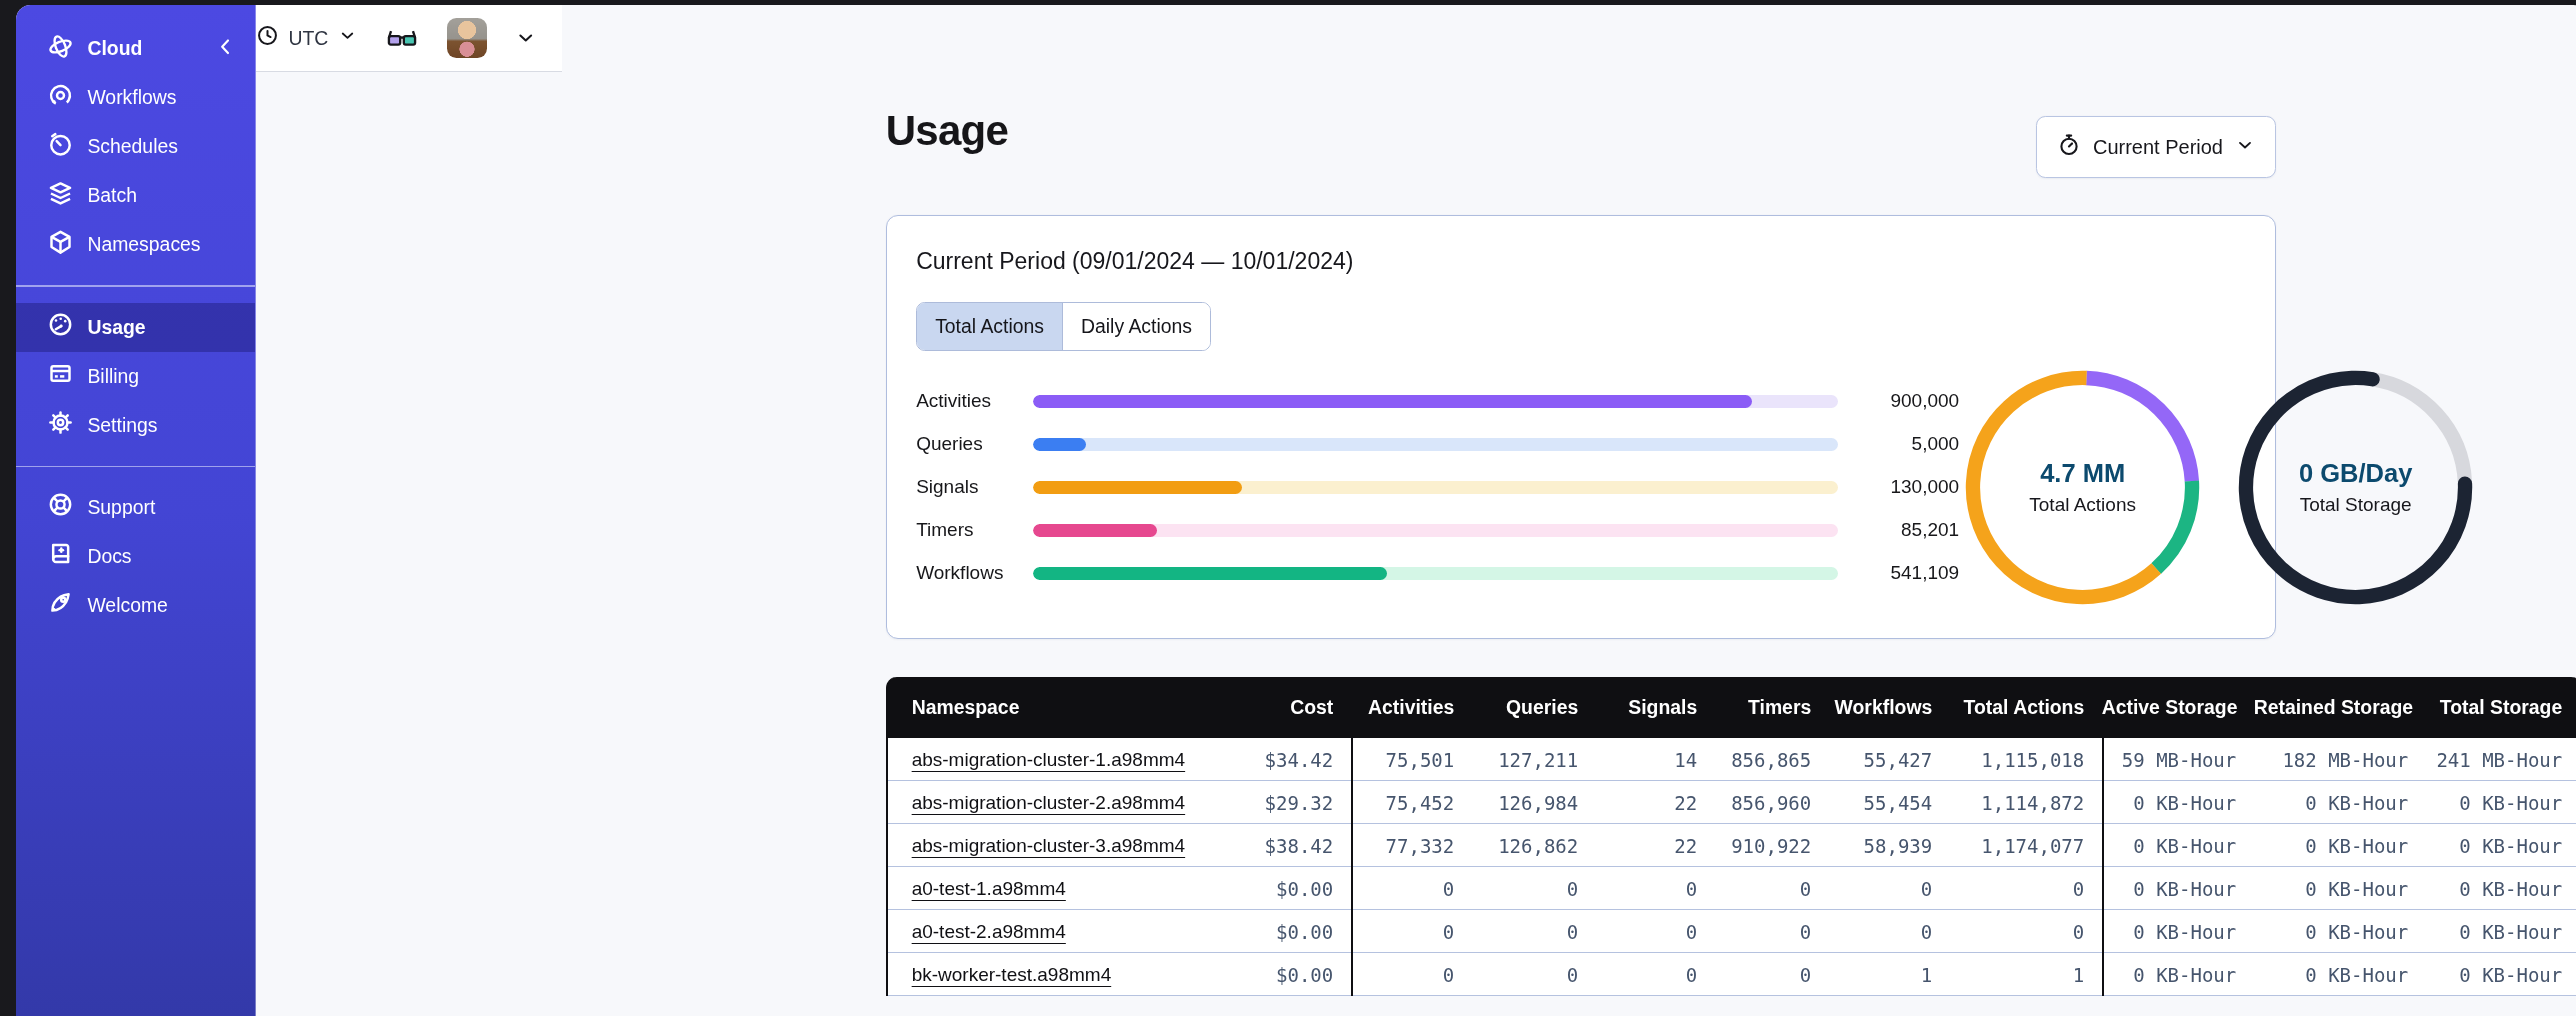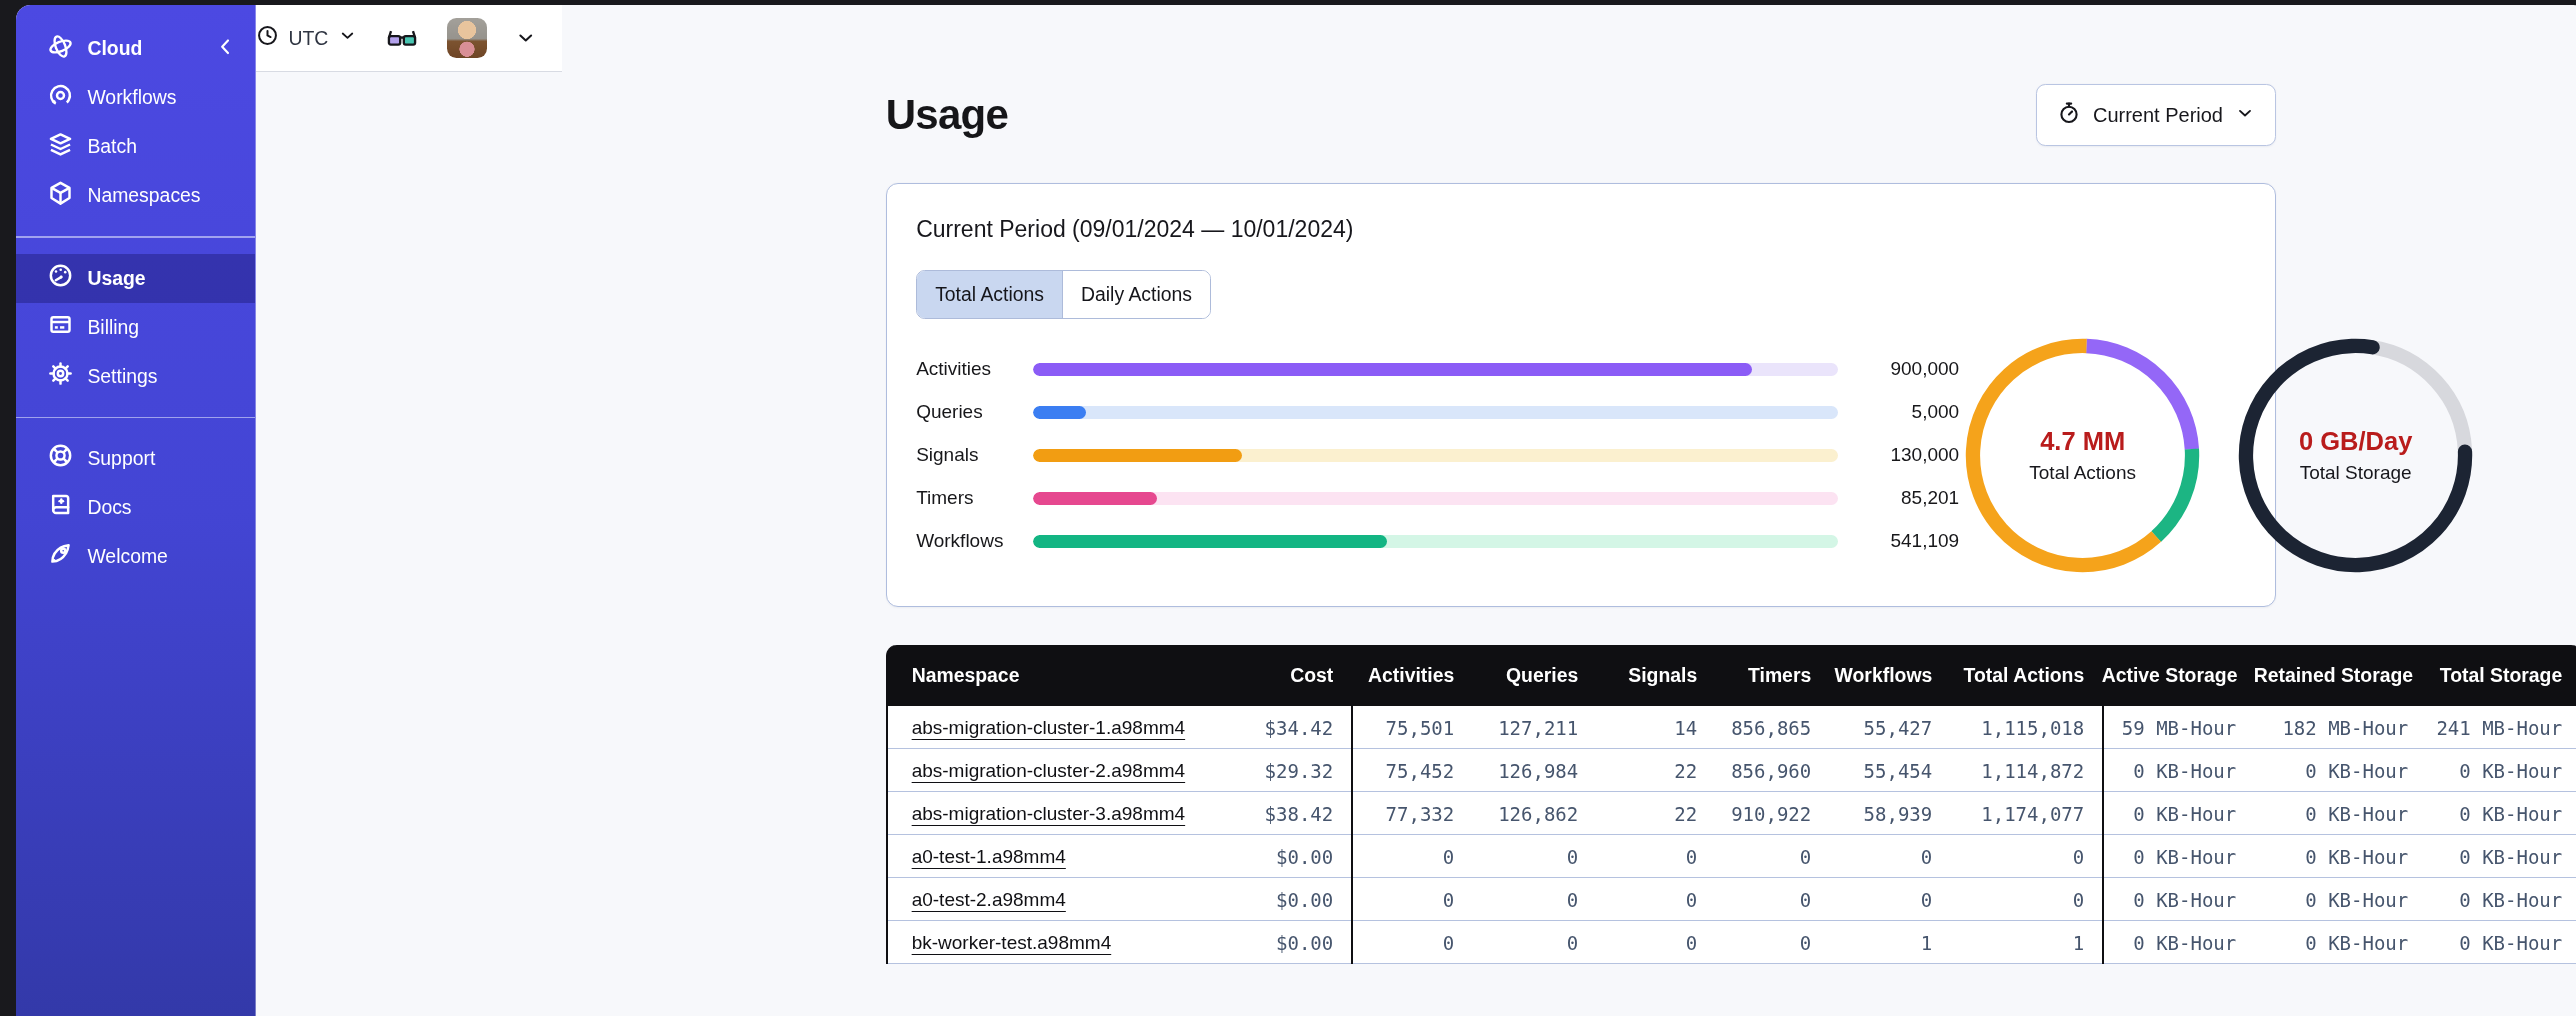--- a/index.html
+++ b/index.html
@@ -48,20 +48,21 @@
 
   
   .content { flex: 1; padding: 0 312px 0 324px; overflow: hidden; }
   .page-head { margin-top: 79px; display: flex; align-items: center; justify-content: space-between; }
   h1.page-title { font-size: 42px; font-weight: 600; letter-spacing: -0.7px; color: #161619; }
   .period-btn {
     height: 62px; background: #fff; border: 1.3px solid #B9C5E2; border-radius: 9.4px;
     display: flex; align-items: center; gap: 12px; padding: 0 20px;
     font-size: 20px; font-weight: 500; color: #17171c; cursor: pointer;
     box-shadow: 0 0.7px 2px rgba(25,35,80,0.06);
+    margin-top: 32px;
   }
 
   
   .card {
     margin-top: 37px; background: #fff; border: 1.3px solid #AFBDDE; border-radius: 12px;
     padding: 31.5px 29.5px 23px 29.5px; height: 424px; box-shadow: 0 0.7px 2px rgba(25,35,80,0.05);
   }
   .card-title { font-size: 23px; font-weight: 500; color: #17171c; }
   .tab-group {
     margin-top: 27px; display: inline-flex; border: 1.3px solid #ADBBDA; border-radius: 8.7px;
@@ -85,21 +86,21 @@
   .bar-value { font-size: 19px; color: #17171a; text-align: right; }
 
   
   .donuts { display: flex; gap: 24px; }
   .donut { position: relative; width: 249px; height: 249px; }
   .donut svg { width: 249px; height: 249px; display: block; }
   .donut-center {
     position: absolute; inset: 0; display: flex; flex-direction: column;
     align-items: center; justify-content: center; gap: 6.7px; text-align: center;
   }
-  .donut-value { font-size: 25.5px; font-weight: 600; color: #b91c1c; }
+  .donut-value { font-size: 25.5px; font-weight: 600; color: #0c4a6e; }
   .donut-label { font-size: 19px; color: #17171c; }
 
   
   .usage-table { margin-top: 38px; width: 1696px; --cols: 315px 148px 121px 124px 119px 114px 121px 152px 152px 172px 1fr; }
   .t-head {
     background: #0F0F12; color: #fff; border-radius: 10.7px 10.7px 0 0; height: 61px;
     display: grid; grid-template-columns: var(--cols); align-items: center;
     border-left: 2.7px solid #0F0F12; border-right: 2.7px solid #0F0F12;
   }
   .th { font-size: 19.4px; font-weight: 600; text-align: right; padding-right: 17.4px; white-space: nowrap; }
@@ -137,20 +138,30 @@
 
     <div class="side-item">
       <span>
         <svg width="27" height="27" viewBox="0 0 24 24" fill="none" stroke="#fff" stroke-width="2.2">
           <circle cx="12" cy="12" r="8.4" stroke-dasharray="42 11" transform="rotate(120 12 12)"></circle>
             <circle cx="12" cy="12" r="3.1"></circle>
             <circle cx="6.2" cy="17.6" r="1.5" fill="#fff" stroke="none"></circle>
         </svg>
       </span>
       <span>Workflows</span>
+    </div>
+    <div class="side-item">
+      <span>
+        <svg width="27" height="27" viewBox="0 0 24 24" fill="none" stroke="#fff" stroke-width="2.2" stroke-linecap="round">
+          <circle cx="12" cy="12.6" r="8.2"></circle>
+            <path d="M12 12.6 L8.6 9"></path>
+            <path d="M4.6 4.6 L7.4 2.8"></path>
+        </svg>
+      </span>
+      <span>Schedules</span>
     </div>
     <div class="side-item">
       <span>
         <svg width="27" height="27" viewBox="0 0 24 24" fill="none" stroke="#fff" stroke-width="2.2" stroke-linejoin="round">
           <path d="M12 3 L20.5 7 12 11 3.5 7 Z"></path>
             <polyline points="3.5,12 12,16 20.5,12"></polyline>
             <polyline points="3.5,16.8 12,20.8 20.5,16.8"></polyline>
         </svg>
       </span>
       <span>Batch</span>

